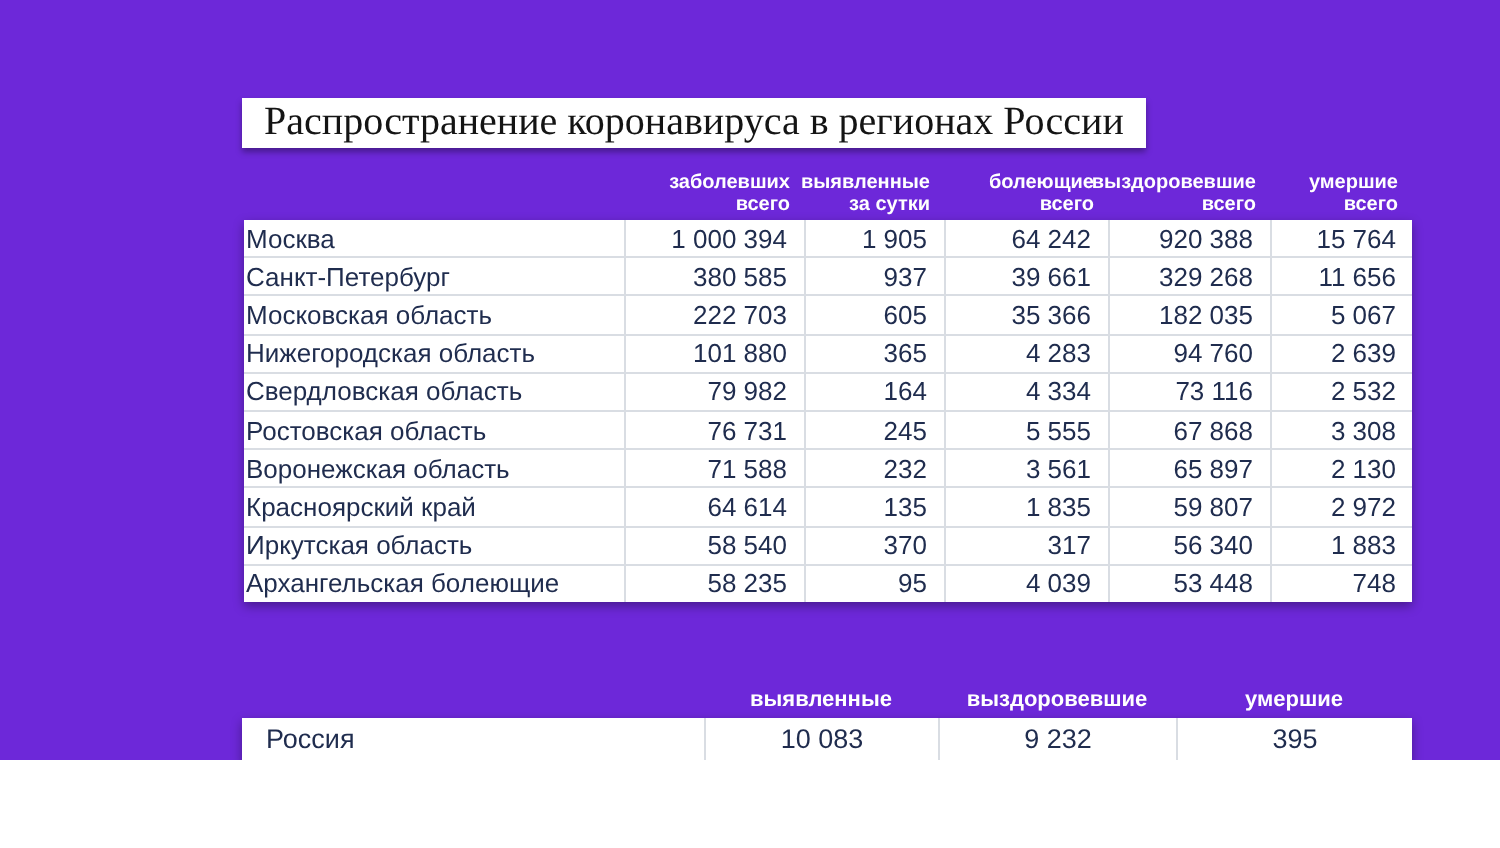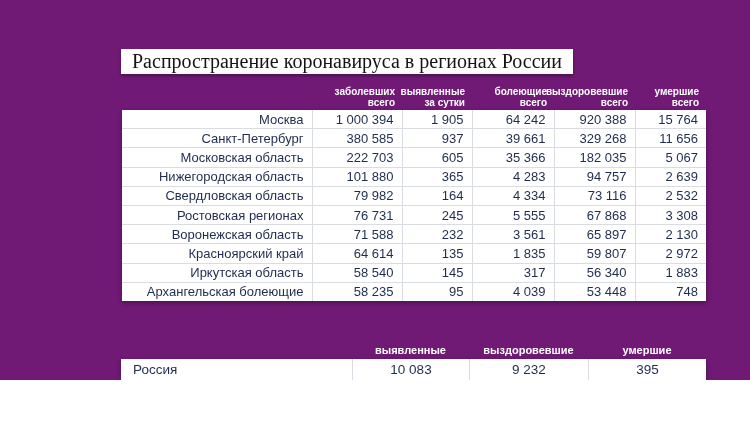--- a/index.html
+++ b/index.html
@@ -1,18 +1,18 @@
 <!DOCTYPE html>
 <html><head>
 <meta charset="utf-8">
 <style>
   html,body { margin:0; padding:0; }
   #stage {
     position:relative; width:750px; height:380px;
-    background:#701a75; overflow:hidden;
+    background:#6d28d9; overflow:hidden;
     font-family:"Liberation Sans", sans-serif;
   }
 
   
   .title-box {
     position:absolute; left:121px; top:49px; height:25px;
     background:#ffffff; color:#141414;
     font-family:"Liberation Serif", serif; font-size:20px; line-height:25px;
     padding:0 11px; white-space:nowrap;
     box-shadow:0 2px 3px rgba(0,0,0,0.35);
@@ -36,21 +36,21 @@
     position:absolute; left:122px; top:110px; width:584px;
     border-collapse:collapse; table-layout:fixed; background:#ffffff;
     box-shadow:0 2px 5px rgba(0,0,0,0.35);
   }
   .regions-table td {
     height:18.2px; font-size:13px; color:#1f2c4e;
     border-top:1px solid #d9dde3; border-left:1px solid #d9dde3;
     padding:0 8px; white-space:nowrap; overflow:hidden;
   }
   .regions-table tr:first-child td { border-top:none; }
-  .regions-table td.region { padding-left:16px; border-left:none; text-align:right; }
+  .regions-table td.region { padding-left:1px; border-left:none; text-align:left; }
   .regions-table td.num { text-align:right; }
 
   
   .russia-header {
     position:absolute; left:121px; top:344px; width:585px; height:13px;
     display:flex;
   }
   .russia-header .rhcol {
     box-sizing:border-box; text-align:center; color:#ffffff;
     font-size:11px; font-weight:bold; line-height:13px; white-space:nowrap;
@@ -129,33 +129,33 @@
         <td class="num">605</td>
         <td class="num">35 366</td>
         <td class="num">182 035</td>
         <td class="num">5 067</td>
       </tr>
       <tr>
         <td class="region">Нижегородская область</td>
         <td class="num">101 880</td>
         <td class="num">365</td>
         <td class="num">4 283</td>
-        <td class="num">94 757</td>
+        <td class="num">94 760</td>
         <td class="num">2 639</td>
       </tr>
       <tr>
         <td class="region">Свердловская область</td>
         <td class="num">79 982</td>
         <td class="num">164</td>
         <td class="num">4 334</td>
         <td class="num">73 116</td>
         <td class="num">2 532</td>
       </tr>
       <tr>
-        <td class="region">Ростовская регионах</td>
+        <td class="region">Ростовская область</td>
         <td class="num">76 731</td>
         <td class="num">245</td>
         <td class="num">5 555</td>
         <td class="num">67 868</td>
         <td class="num">3 308</td>
       </tr>
       <tr>
         <td class="region">Воронежская область</td>
         <td class="num">71 588</td>
         <td class="num">232</td>
@@ -167,21 +167,21 @@
         <td class="region">Красноярский край</td>
         <td class="num">64 614</td>
         <td class="num">135</td>
         <td class="num">1 835</td>
         <td class="num">59 807</td>
         <td class="num">2 972</td>
       </tr>
       <tr>
         <td class="region">Иркутская область</td>
         <td class="num">58 540</td>
-        <td class="num">145</td>
+        <td class="num">370</td>
         <td class="num">317</td>
         <td class="num">56 340</td>
         <td class="num">1 883</td>
       </tr>
       <tr>
         <td class="region">Архангельская болеющие</td>
         <td class="num">58 235</td>
         <td class="num">95</td>
         <td class="num">4 039</td>
         <td class="num">53 448</td>

